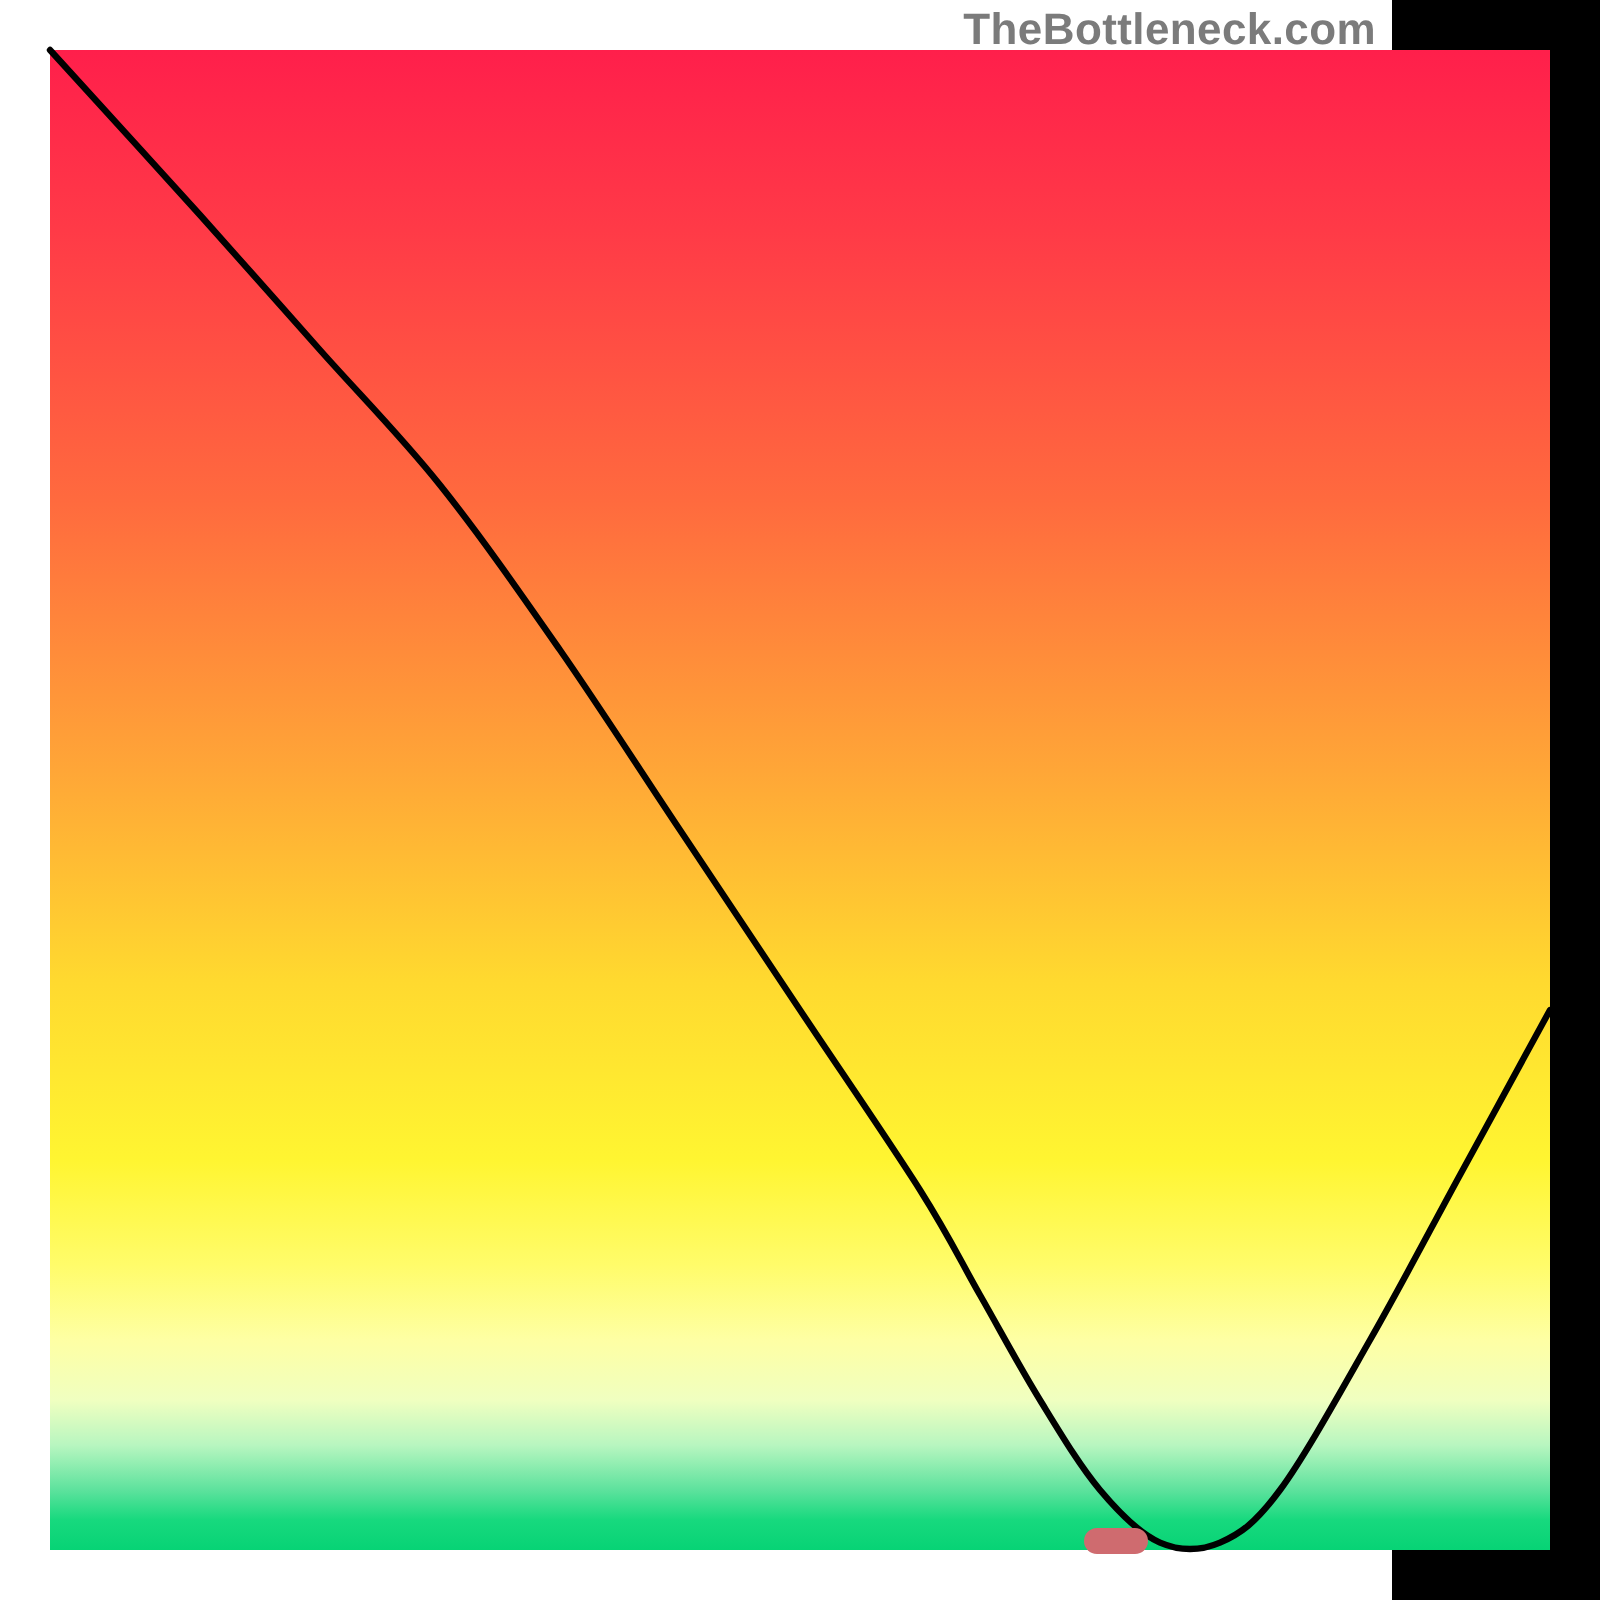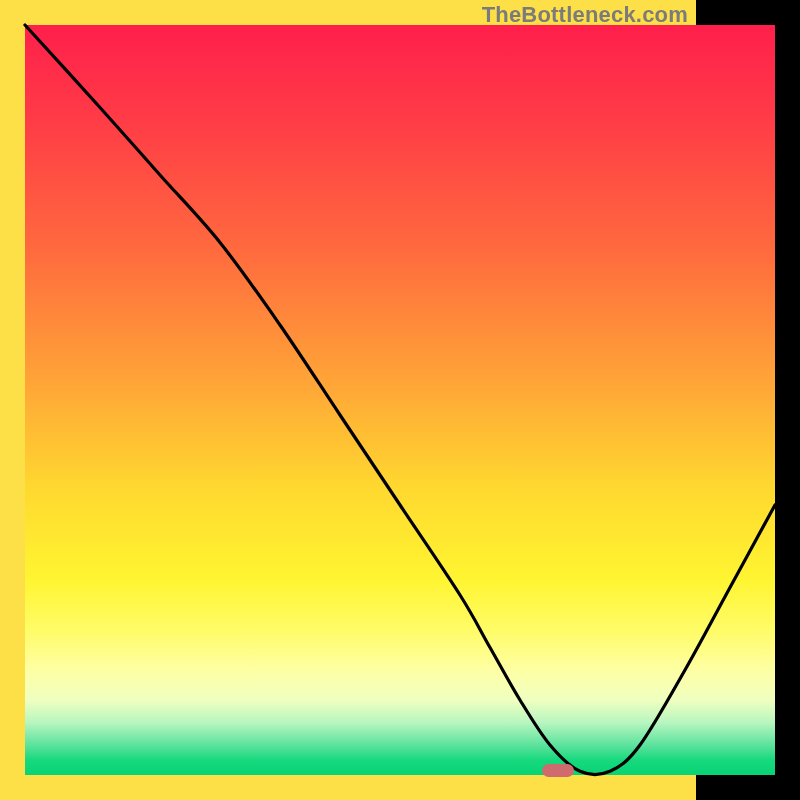--- a/index.html
+++ b/index.html
@@ -10,21 +10,21 @@
     background: #000;
     overflow: hidden;
     font-family: Arial, Helvetica, sans-serif;
   }
   .frame {
     position: absolute;
     left: 0;
     top: 0;
     width: 696px;
     height: 800px;
-    background: #fde047;
+    background: #ffffff;
   }
   .plot {
     position: absolute;
     left: 25px;
     top: 25px;
     width: 750px;
     height: 750px;
     background: linear-gradient(
       to bottom,
       #ff1f4b 0%,

